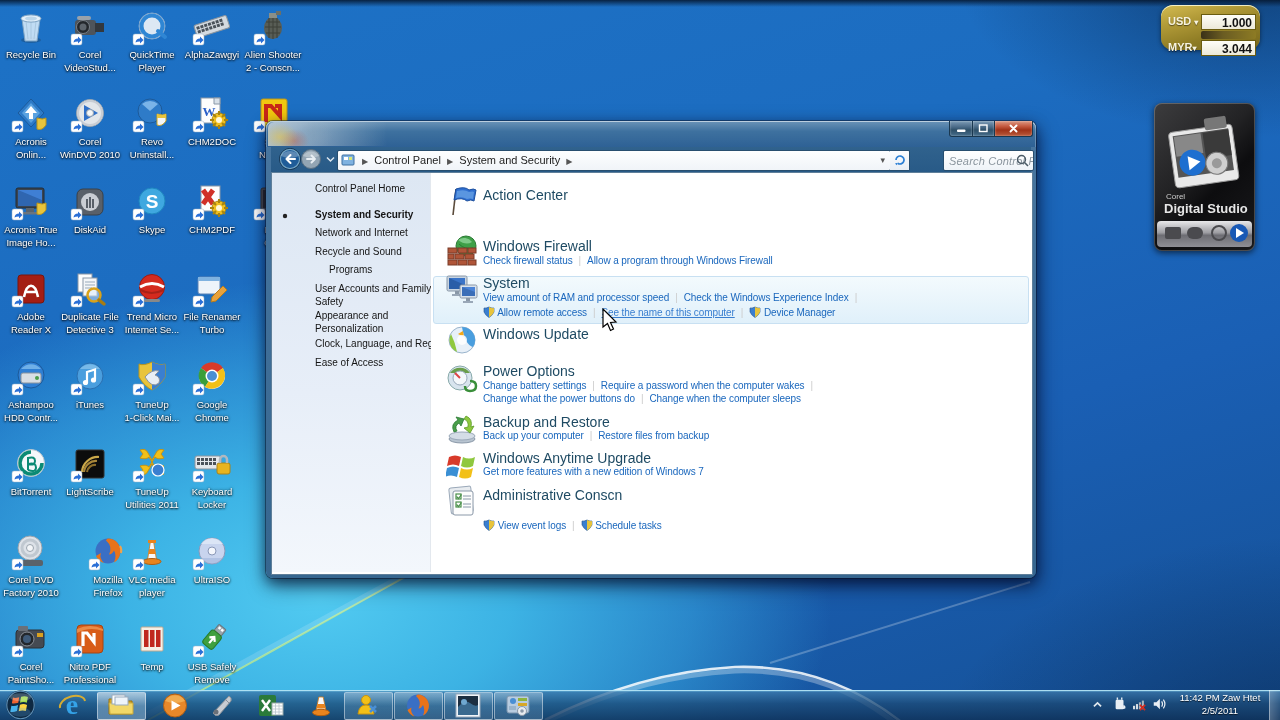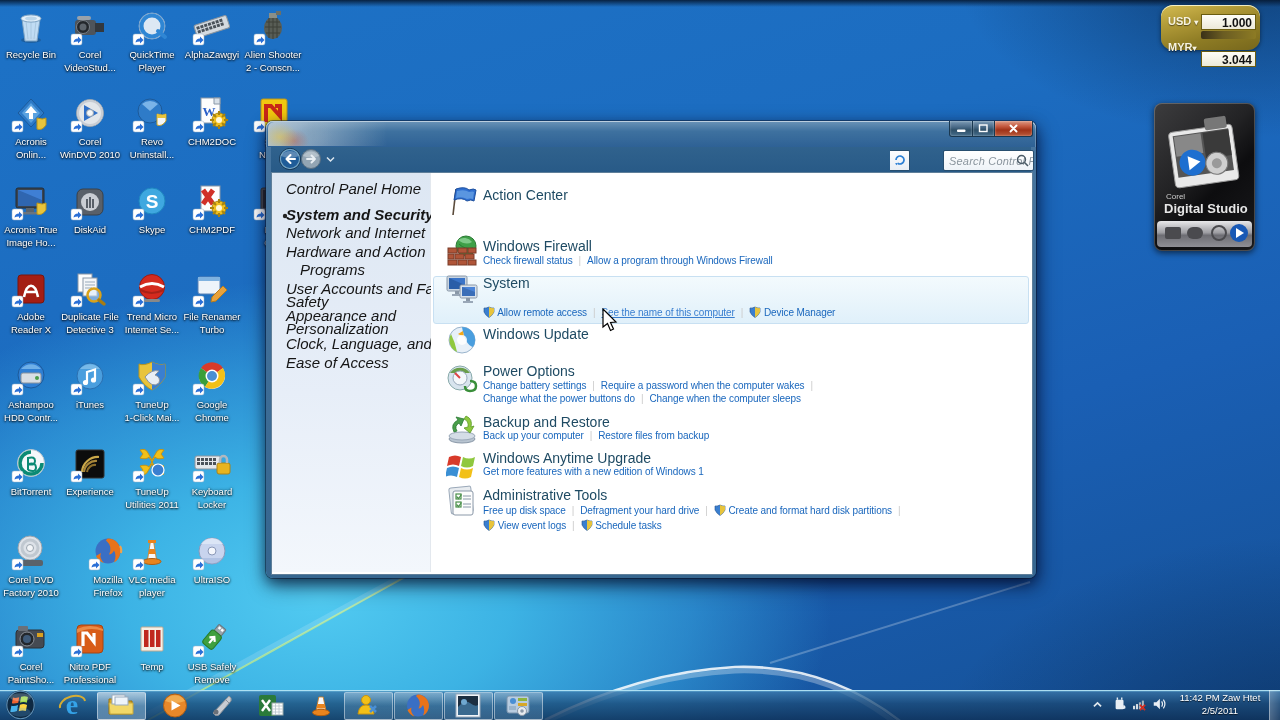--- a/index.html
+++ b/index.html
@@ -44,21 +44,21 @@
 
 #addr{left:5px;top:26px;width:760px;height:25px;
  background:linear-gradient(180deg,#30628d, #285a87);}
 #crumb{position:absolute;left:66px;top:3px;width:552px;height:19px;background:#fff;border:1px solid #274e6f;border-radius:2px;
  background:linear-gradient(180deg,#fdfeff,#f0f4f8);}
 #refresh{position:absolute;left:619px;top:3px;width:19px;height:19px;border:1px solid #274e6f;border-left:none;border-radius:0 2px 2px 0;background:linear-gradient(180deg,#fdfeff,#e8eef4);}
 #search{position:absolute;left:672px;top:3px;width:89px;height:19px;overflow:hidden;white-space:nowrap;background:linear-gradient(180deg,#fff,#eef3f8);border:1px solid #274e6f;border-radius:2px;}
 
 #winbody{left:5px;top:51px;width:760px;height:401px;background:#fff;border:1px solid #5f7f9a;}
 #nav{position:absolute;left:0;top:0;width:158px;height:399px;background:linear-gradient(180deg,#dde7f3 0%,#e7eef8 55%,#f3f7fc 100%);border-right:1px solid #e3e8ee;}
-.nv{position:absolute;left:14px;font-size:15px;color:#151515;white-space:nowrap;line-height:12.5px;font-style:italic;}
+.nv{position:absolute;left:43px;font-size:10px;color:#151515;white-space:nowrap;line-height:12.5px;}
 #content{position:absolute;left:159px;top:0;width:599px;height:399px;background:#fff;}
 .hd{position:absolute;left:52px;font-size:14px;color:#1e4a63;}
 .ln{position:absolute;left:52px;font-size:10px;letter-spacing:-.1px;color:#1a67bd;white-space:nowrap;}
 .ln i{font-style:normal;color:#ccc;padding:0 6px;}
 .gi{position:absolute;left:15px;width:32px;height:32px;}
 #hover-band{position:absolute;left:2px;top:103px;width:594px;height:46px;border:1px solid #c8e0f2;border-radius:3px;
  background:linear-gradient(180deg,#f3fafd,#e0f0fa);}
 
 #taskbar{left:0;top:690px;width:1280px;height:30px;
  background:linear-gradient(180deg, rgba(140,215,240,.95) 0%, rgba(60,120,170,.78) 7%, rgba(28,75,120,.78) 45%, rgba(15,50,90,.85) 100%);
@@ -376,21 +376,21 @@
     </div>
 <div class="di" style="left:57px;top:444px;">
       <svg viewBox="0 0 40 40">
         <rect x="6" y="6" width="28" height="28" rx="2" fill="#0c0c0c" stroke="#333"></rect>
         <path d="M12 28 a16 16 0 0 1 17 -15" stroke="#caa84a" stroke-width="2.2" fill="none"></path>
         <path d="M14 28 a12 12 0 0 1 13 -11" stroke="#a8863a" stroke-width="2.2" fill="none"></path>
         <path d="M17 28 a8 8 0 0 1 9 -7" stroke="#8a6c2a" stroke-width="2.2" fill="none"></path>
         <rect x="1" y="27" width="11" height="11" rx="2" fill="#fff" stroke="#9ab0c8" stroke-width=".5"></rect>
         <path d="M3.5 35.5 q.5 -4 4.5 -4 v-2 l3.5 3.5 -3.5 3.5 v-2 q-3 0 -4.5 1z" fill="#2a6fd6"></path>
       </svg>
-      <span class="lb">Experience</span>
+      <span class="lb">LightScribe</span>
     </div>
 <div class="di" style="left:119px;top:444px;">
       <svg viewBox="0 0 40 40">
         <path d="M8 6 q6 -2 8 3 l4 7 4 -7 q2 -5 8 -3 l-3 4 3 4 q-6 2 -9 -1 l-3 5 3 5 q3 -3 9 -1 l-3 4 3 4 q-6 2 -8 -3 l-4 -7 -4 7 q-2 5 -8 3 l3 -4 -3 -4 q6 -2 9 1 l3 -5 -3 -5 q-3 3 -9 1 l3 -4z" fill="#f2c018" stroke="#c89410" stroke-width="1"></path>
         <circle cx="26" cy="26" r="6" fill="#3a7fd0" stroke="#fff" stroke-width="1.2"></circle>
         <rect x="1" y="27" width="11" height="11" rx="2" fill="#fff" stroke="#9ab0c8" stroke-width=".5"></rect>
         <path d="M3.5 35.5 q.5 -4 4.5 -4 v-2 l3.5 3.5 -3.5 3.5 v-2 q-3 0 -4.5 1z" fill="#2a6fd6"></path>
       </svg>
       <span class="lb">TuneUp<br>Utilities 2011</span>
     </div>
@@ -507,21 +507,21 @@
       </svg>
       <span class="lb">USB Safely<br>Remove</span>
     </div>
 </div>
 
 <div id="curr" class="abs">
   <div class="clab" style="top:10px;">USD <span style="font-size:8px;">▾</span></div>
   <div class="cfield" style="top:9px;">1.000</div>
   <div style="position:absolute;left:40px;top:26px;width:55px;height:8px;background:linear-gradient(90deg,#3a3118,#6a5c22 40%,#8d7b24);border-radius:2px;"></div>
     <div class="clab" style="top:36px;">MYR<span style="font-size:8px;">▾</span></div>
-  <div class="cfield" style="top:46px;padding-left:18px;">3.044</div>
+  <div class="cfield" style="top:35px;padding-left:18px;">3.044</div>
 </div>
 
 <div id="corelg" class="abs">
   <svg width="101" height="148" viewBox="0 0 101 148" style="position:absolute;left:0;top:0;">
     <g transform="rotate(-8 50 55)">
       <rect x="18" y="25" width="64" height="56" rx="4" fill="#e9e9e9" stroke="#9a9a9a"></rect>
       <rect x="22" y="29" width="56" height="42" fill="#555"></rect>
       <rect x="23" y="30" width="27" height="20" fill="#888"></rect>
       <rect x="52" y="30" width="26" height="26" fill="#3a3a3a"></rect>
       <circle cx="38" cy="58" r="13" fill="#1e6fd0"></circle>
@@ -568,20 +568,29 @@
     <svg width="60" height="25" style="position:absolute;left:4px;top:0;">
       <circle cx="15" cy="12" r="10.5" fill="#1f5c98" stroke="#12314e"></circle>
       <path d="M6 9 a10.5 10.5 0 0 1 18 0 q-9 4 -18 0z" fill="rgba(255,255,255,.28)"></path>
       <circle cx="15" cy="12" r="9.6" fill="none" stroke="rgba(185,225,235,.55)" stroke-width="1.2"></circle>
       <path d="M20 12 H11.5 M11.5 12 l4 -4 M11.5 12 l4 4" stroke="#fff" stroke-width="2.1" stroke-linecap="round" fill="none"></path>
       <circle cx="36" cy="12" r="9.5" fill="#93a5b4" stroke="#5c7183"></circle>
       <path d="M28 9 a9.5 9.5 0 0 1 16 0 q-8 3.5 -16 0z" fill="rgba(255,255,255,.3)"></path>
       <path d="M32 12 h8 M40 12 l-3.5 -3.5 M40 12 l-3.5 3.5" stroke="#e8eef3" stroke-width="1.9" stroke-linecap="round" fill="none"></path>
       <path d="M52 10.5 l3.5 3.5 3.5 -3.5" stroke="#dce6ef" stroke-width="1.5" fill="none"></path>
     </svg>
+    <div id="crumb">
+      <svg width="16" height="15" style="position:absolute;left:3px;top:2px;">
+          <rect x="1" y="2" width="12" height="10" rx="1" fill="#7fb2e0" stroke="#3c6ea0"></rect>
+          <rect x="3" y="4" width="4" height="3" fill="#fff"></rect>
+          <rect x="8" y="4" width="3" height="3" fill="#d8e877"></rect>
+        </svg>
+      <span style="position:absolute;left:24px;top:3px;font-size:11px;color:#222;"><span style="font-size:8px;color:#555;">▶</span>&nbsp; Control Panel &nbsp;<span style="font-size:8px;color:#555;">▶</span>&nbsp; System and Security &nbsp;<span style="font-size:8px;color:#555;">▶</span></span>
+      <span style="position:absolute;right:5px;top:4px;font-size:9px;color:#555;">▾</span>
+    </div>
     <div id="refresh"><svg width="19" height="17">
           <path d="M6 9 a4 4 0 1 1 1.6 3.2" stroke="#2b7fd4" stroke-width="1.7" fill="none"></path>
           <path d="M5 12.6 l2.6 -.9 -.9 2.6 z" fill="#2b7fd4"></path>
         </svg></div>
     <div id="search">
       <span style="position:absolute;left:5px;top:4px;font-size:11px;color:#8a959e;font-style:italic;letter-spacing:.2px;">Search Control Panel</span>
       <svg width="13" height="13" style="position:absolute;right:4px;top:3px;">
           <circle cx="5.5" cy="5.5" r="4" fill="none" stroke="#4a5a66" stroke-width="1.4"></circle>
           <path d="M8.5 8.5 L12 12" stroke="#4a5a66" stroke-width="1.6"></path>
         </svg>
@@ -589,21 +598,21 @@
   </div>
 
   <div id="winbody" class="abs">
     <div id="nav">
       <div class="nv" style="top:10px;">Control Panel Home</div>
       <svg width="6" height="6" style="position:absolute;left:10px;top:40px;">
           <circle cx="3" cy="3" r="2.2" fill="#222"></circle>
         </svg>
       <div class="nv" style="top:36px;font-weight:bold;">System and Security</div>
       <div class="nv" style="top:54px;">Network and Internet</div>
-      <div class="nv" style="top:73px;">Hardware and Action</div>
+      <div class="nv" style="top:73px;">Recycle and Sound</div>
       <div class="nv" style="top:91px;padding-left:14px;">Programs</div>
       <div class="nv" style="top:110px;">User Accounts and Family<br>Safety</div>
       <div class="nv" style="top:137px;">Appearance and<br>Personalization</div>
       <div class="nv" style="top:165px;">Clock, Language, and Region</div>
       <div class="nv" style="top:184px;">Ease of Access</div>
     </div>
     <div id="content">
       <div id="hover-band"></div>
 
       <svg class="gi" style="top:12px;" viewBox="0 0 32 32">
@@ -638,20 +647,21 @@
           <path d="M3 5 l16 7 v4 h-16z" fill="#2a5ea8"></path>
           <rect x="9" y="18" width="4" height="3" fill="#8a98a8"></rect>
           <rect x="6" y="21" width="10" height="2" fill="#9aa8b8"></rect>
           <rect x="14" y="12" width="17" height="13" rx="1.5" fill="#d8e2ec" stroke="#8a98a8"></rect>
           <rect x="16" y="14" width="13" height="9" fill="#4a84d8"></rect>
           <path d="M16 14 l13 5 v4 h-13z" fill="#3a6eb8"></path>
           <rect x="20" y="25" width="4" height="3" fill="#8a98a8"></rect>
           <rect x="17" y="28" width="10" height="2" fill="#9aa8b8"></rect>
         </svg>
       <div class="hd" style="top:102px;">System</div>
+      <div class="ln" style="top:119px;">View amount of RAM and processor speed<i>|</i>Check the Windows Experience Index<i>|</i></div>
       <div class="ln" style="top:133px;"><svg width="12" height="12" viewBox="0 0 12 12" style="vertical-align:-2px;">
             <path d="M6 1 q3 1.5 5 1 v4 q-2 4 -5 5.5 q-3 -1.5 -5 -5.5 v-4 q2 .5 5 -1z" fill="#3a7fd0" stroke="#1c4f8e" stroke-width=".6"></path>
             <path d="M6 1 q3 1.5 5 1 v4 q-2 4 -5 5.5z" fill="#e8c43c"></path>
           </svg> Allow remote access<i>|</i><a style="text-decoration:underline;color:#3a7fd0;">See the name of this computer</a><i>|</i><svg width="12" height="12" viewBox="0 0 12 12" style="vertical-align:-2px;">
             <path d="M6 1 q3 1.5 5 1 v4 q-2 4 -5 5.5 q-3 -1.5 -5 -5.5 v-4 q2 .5 5 -1z" fill="#3a7fd0" stroke="#1c4f8e" stroke-width=".6"></path>
             <path d="M6 1 q3 1.5 5 1 v4 q-2 4 -5 5.5z" fill="#e8c43c"></path>
           </svg> Device Manager</div>
 
       <svg class="gi" style="top:151px;" viewBox="0 0 32 32">
           <circle cx="16" cy="16" r="13" fill="#e8f0f8" stroke="#9ab4cc"></circle>
@@ -682,37 +692,33 @@
       <div class="hd" style="top:241px;">Backup and Restore</div>
       <div class="ln" style="top:257px;">Back up your computer<i>|</i>Restore files from backup</div>
 
       <svg class="gi" style="top:275px;" viewBox="0 0 32 32">
           <path d="M3 9 q6 -3 12 0 l-2 9 q-6 -3 -12 0z" fill="#d83a2a"></path>
           <path d="M17 9 q6 3 12 0 l-2 9 q-6 3 -12 0z" fill="#8fc83f"></path>
           <path d="M1 20 q6 -3 12 0 l-2 9 q-6 -3 -12 0z" fill="#3a8fd4"></path>
           <path d="M15 20 q6 3 12 0 l-2 9 q-6 3 -12 0z" fill="#f2c018"></path>
         </svg>
       <div class="hd" style="top:277px;">Windows Anytime Upgrade</div>
-      <div class="ln" style="top:293px;">Get more features with a new edition of Windows 1</div>
+      <div class="ln" style="top:293px;">Get more features with a new edition of Windows 7</div>
 
       <svg class="gi" style="top:312px;" viewBox="0 0 32 32">
           <rect x="4" y="2" width="22" height="26" rx="2" fill="#e8ecf0" stroke="#9aa8b8" transform="rotate(-6 15 15)"></rect>
           <rect x="7" y="6" width="20" height="24" rx="2" fill="#fdfdfd" stroke="#8a98a8"></rect>
           <rect x="10" y="9" width="5" height="5" fill="none" stroke="#4a8f4a" stroke-width="1.2"></rect>
           <path d="M10.5 11.5 l2 2 3 -4" stroke="#4a8f4a" stroke-width="1.2" fill="none"></path>
           <path d="M17 11 h8 M17 14 h8" stroke="#8a98a8"></path>
           <rect x="10" y="17" width="5" height="5" fill="none" stroke="#4a8f4a" stroke-width="1.2"></rect>
           <path d="M10.5 19.5 l2 2 3 -4" stroke="#4a8f4a" stroke-width="1.2" fill="none"></path>
           <path d="M17 19 h8 M17 22 h8" stroke="#8a98a8"></path>
         </svg>
-      <div class="hd" style="top:314px;">Administrative Tools</div>
-      <div class="ln" style="top:331px;">Free up disk space<i>|</i>Defragment your hard drive<i>|</i><svg width="12" height="12" viewBox="0 0 12 12" style="vertical-align:-2px;">
-            <path d="M6 1 q3 1.5 5 1 v4 q-2 4 -5 5.5 q-3 -1.5 -5 -5.5 v-4 q2 .5 5 -1z" fill="#3a7fd0" stroke="#1c4f8e" stroke-width=".6"></path>
-            <path d="M6 1 q3 1.5 5 1 v4 q-2 4 -5 5.5z" fill="#e8c43c"></path>
-          </svg> Create and format hard disk partitions<i>|</i></div>
+      <div class="hd" style="top:314px;">Administrative Conscn</div>
       <div class="ln" style="top:346px;"><svg width="12" height="12" viewBox="0 0 12 12" style="vertical-align:-2px;">
             <path d="M6 1 q3 1.5 5 1 v4 q-2 4 -5 5.5 q-3 -1.5 -5 -5.5 v-4 q2 .5 5 -1z" fill="#3a7fd0" stroke="#1c4f8e" stroke-width=".6"></path>
             <path d="M6 1 q3 1.5 5 1 v4 q-2 4 -5 5.5z" fill="#e8c43c"></path>
           </svg> View event logs<i>|</i><svg width="12" height="12" viewBox="0 0 12 12" style="vertical-align:-2px;">
             <path d="M6 1 q3 1.5 5 1 v4 q-2 4 -5 5.5 q-3 -1.5 -5 -5.5 v-4 q2 .5 5 -1z" fill="#3a7fd0" stroke="#1c4f8e" stroke-width=".6"></path>
             <path d="M6 1 q3 1.5 5 1 v4 q-2 4 -5 5.5z" fill="#e8c43c"></path>
           </svg> Schedule tasks</div>
     </div>
   </div>
 </div>

